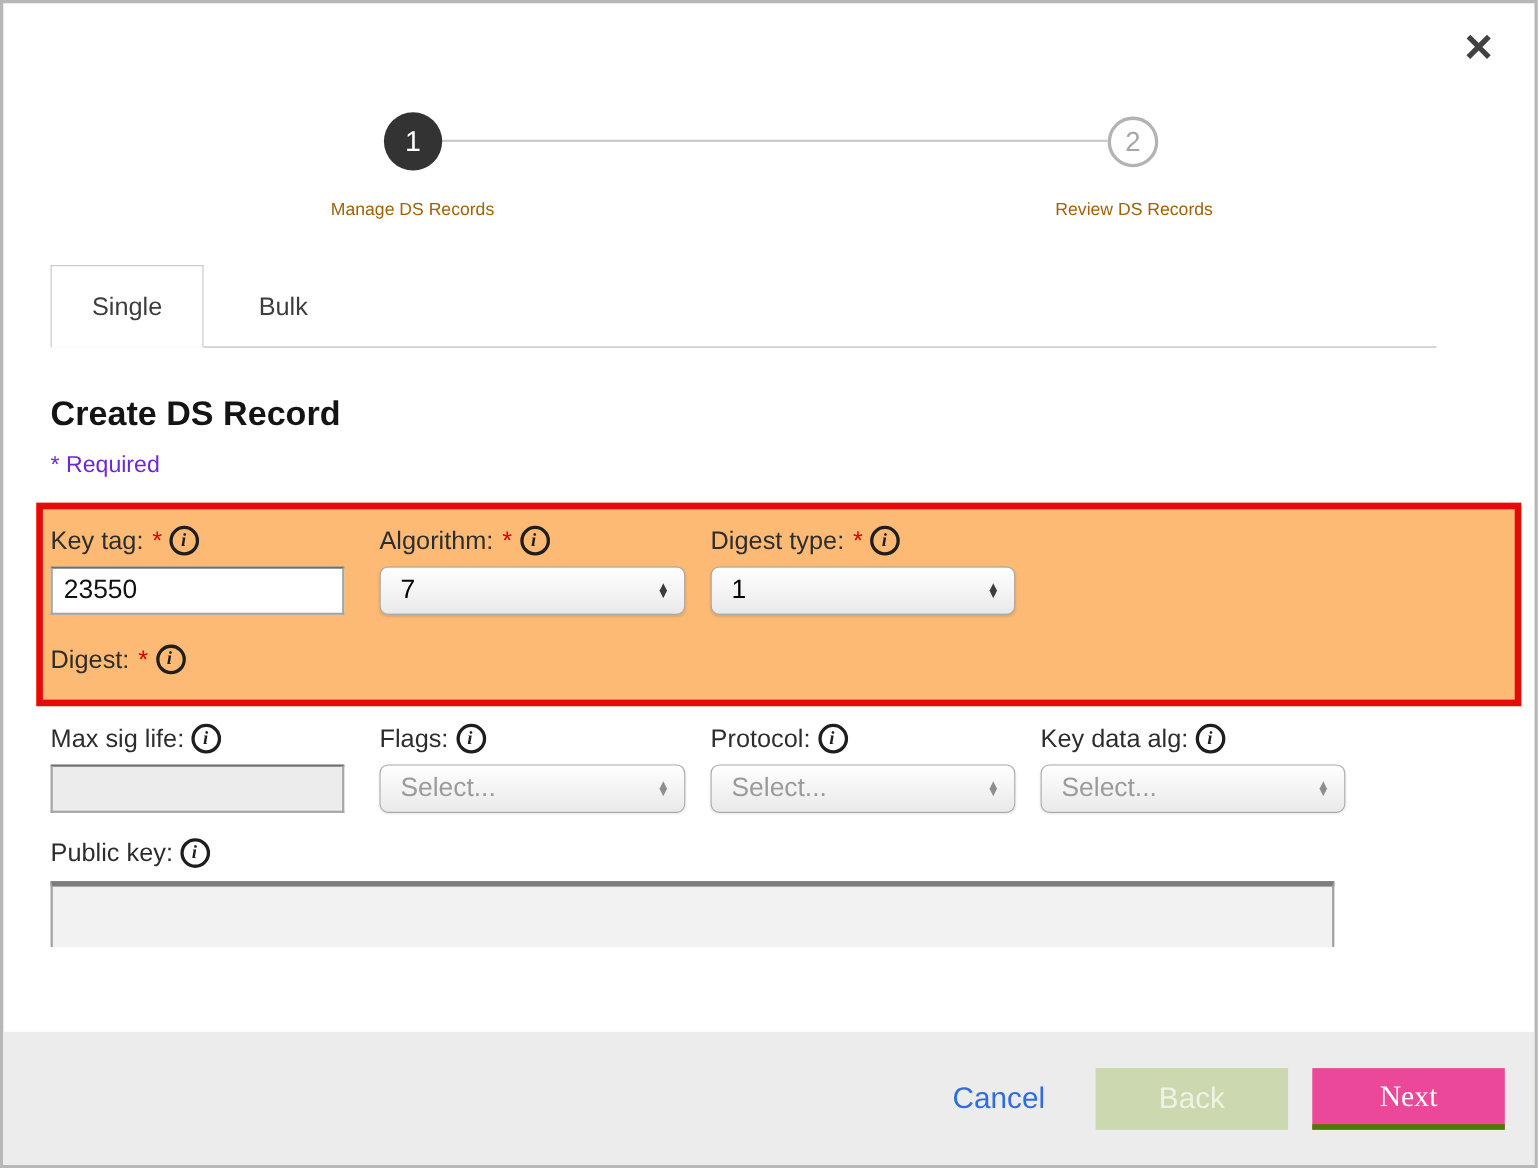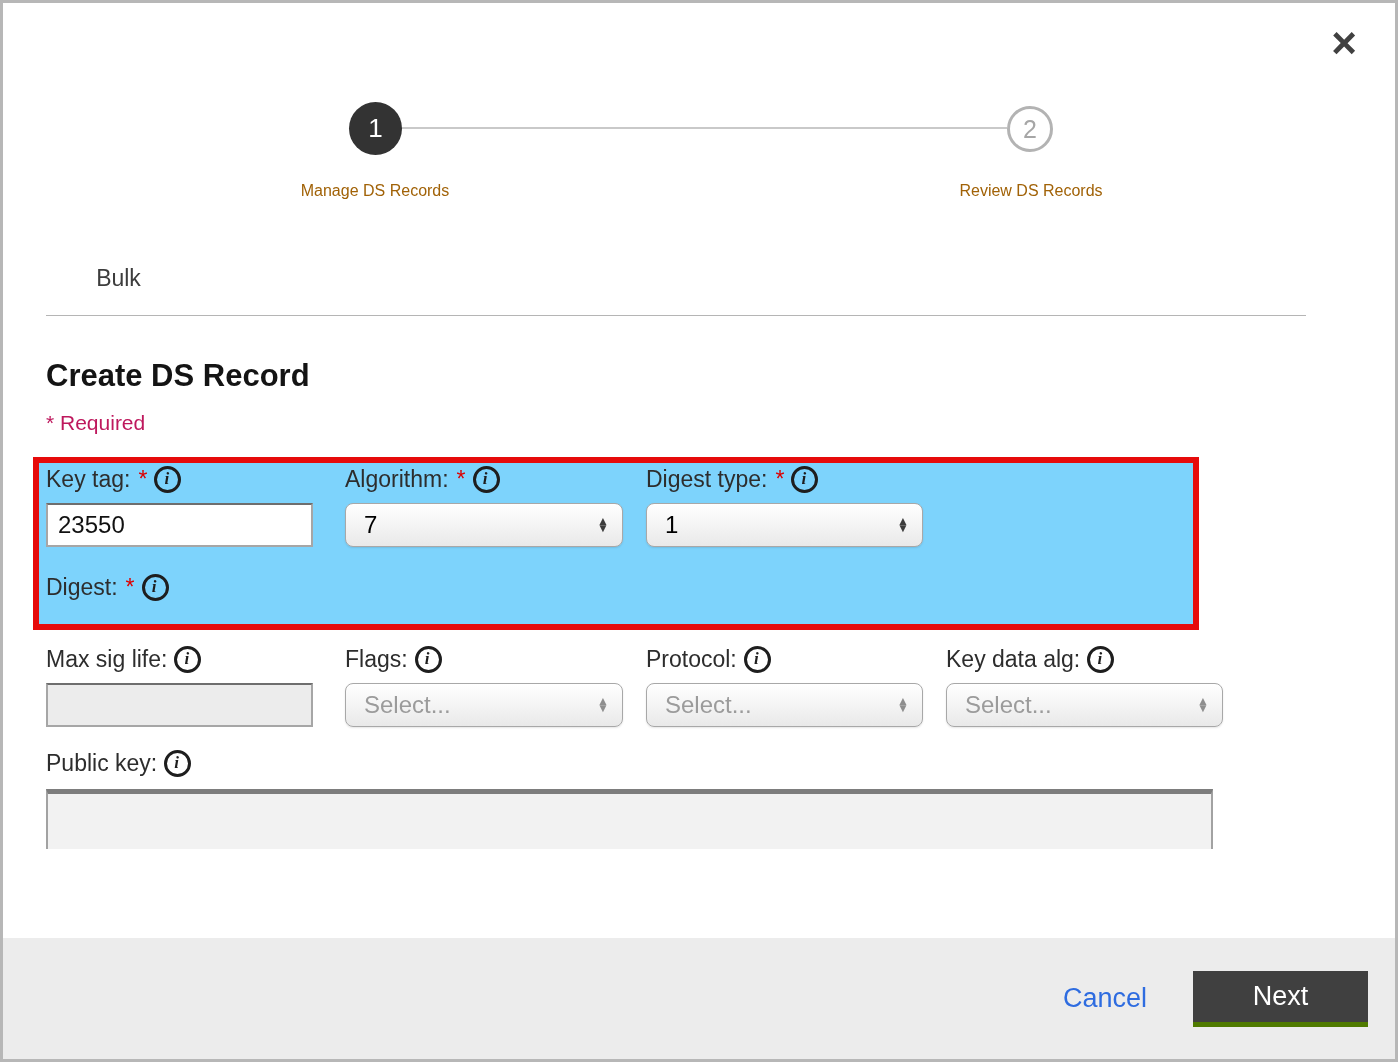--- a/index.html
+++ b/index.html
@@ -30,27 +30,27 @@
   .step-label.s1 { left:372px; }
   .step-label.s2 { left:1028px; }
 
   
   .tabbar { margin:26px 89px 0 43px; height:75px; border-bottom:1px solid #b5b5b5; display:flex; align-items:stretch; position:relative; }
   .tab { display:flex; align-items:center; justify-content:center; font-size:23px; color:#3d3d3d; cursor:pointer; }
   .tab.active { width:139px; background:#fff; border:1px solid #c6c6c6; border-bottom:1px solid #fff; margin-bottom:-1px; }
   .tab.plain { width:145px; }
 
   .page-title { margin:42px 0 0 43px; font-size:31px; font-weight:700; color:#141414; }
-  .required-note { margin:17px 0 0 43px; font-size:21px; color:#be185d; }
+  .required-note { margin:17px 0 0 43px; font-size:21px; color:#6d28d9; }
 
   
   .redbox {
-    margin:22px 0 0 30px; width:1166px;
-    border:6px solid #e60b0b; background:#7dd3fc;
-    padding:1px 0 13px 7px;
+    margin:22px 0 0 30px; width:1350px;
+    border:6px solid #e60b0b; background:#fdba74;
+    padding:13px 0 13px 7px;
   }
 
   .field-row { display:flex; }
   .field { display:flex; flex-direction:column; }
   .w-keytag { width:267px; margin-right:32px; }
   .w-alg    { width:278px; margin-right:23px; }
   .w-dtype  { width:277px; margin-right:23px; }
   .w-kalg   { width:277px; }
   .field-label-row { display:flex; align-items:center; height:30px; margin-bottom:9px; font-size:23px; color:#2d2d2d; }
   .req-star { color:#dd0000; margin-left:8px; font-size:23px; }
@@ -106,21 +106,21 @@
 
   
   .footer {
     height:121px; flex:0 0 auto; background:#ececec;
     display:flex; align-items:center; justify-content:flex-end;
     padding-right:27px;
   }
   .cancel-link { font-size:27px; color:#2e6ce0; cursor:pointer; margin-right:46px; }
   .btn { width:175px; height:56px; display:flex; align-items:center; justify-content:center; font-size:27px; cursor:pointer; }
   .btn-back { background:#ccd8af; color:#eff3e4; margin-right:22px; }
-  .btn-next { background:#404040; border-bottom:5px solid #4f7a00; color:#fff; }
+  .btn-next { background:#ec4899; border-bottom:5px solid #4f7a00; color:#fff;font-family:Liberation Serif, serif; }
 </style>
 </head>
 <body>
 
 <div class="modal">
   <div class="modal-content">
 
     <div class="close-btn">×</div>
 
     <div class="stepper">
@@ -129,20 +129,23 @@
         <span>1</span>
       </div>
       <div class="step-circle inactive">
         <span>2</span>
       </div>
       <div class="step-label s1">Manage DS Records</div>
       <div class="step-label s2">Review DS Records</div>
     </div>
 
     <div class="tabbar">
+      <div class="tab active">
+        <span>Single</span>
+      </div>
       <div class="tab plain">
         <span>Bulk</span>
       </div>
     </div>
 
     <div class="page-title">Create DS Record</div>
     <div class="required-note">* Required</div>
 
     <div class="redbox">
 
@@ -254,15 +257,16 @@
     <div class="field-label-row pubkey-label">
       <span>Public key:</span>
       <span class="info-icon">i</span>
     </div>
     <div class="pubkey-area"></div>
 
   </div>
 
   <div class="footer">
     <span class="cancel-link">Cancel</span>
+    <div class="btn btn-back">Back</div>
     <div class="btn btn-next">Next</div>
   </div>
 </div>
 
 </body></html>

